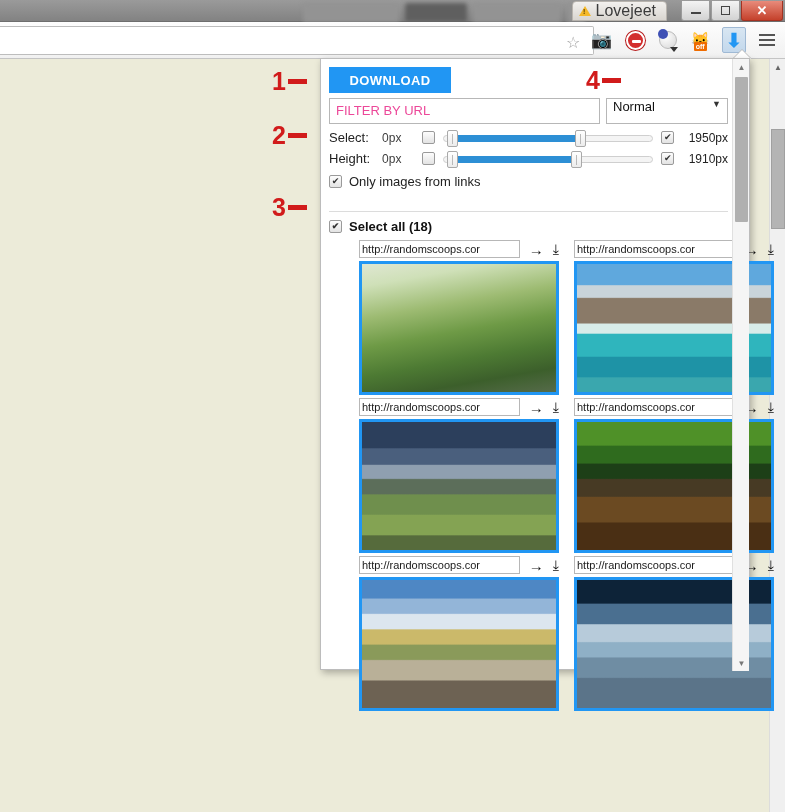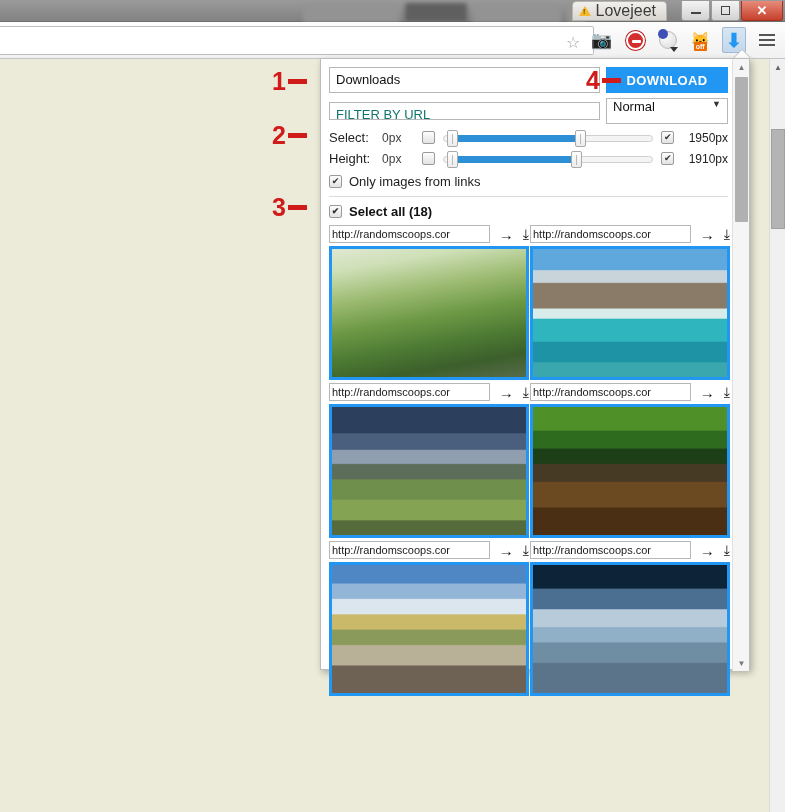--- a/index.html
+++ b/index.html
@@ -138,22 +138,22 @@
     flex: 1; height: 26px; border: 1px solid #b7b7b7; background: #fff;
     padding: 0 6px; font-size: 13px; color: #111; line-height: 24px;
   }
   .dl-button {
     width: 122px; height: 26px; background: #2196F3; color: #fff;
     border: none; font-size: 13px; font-weight: bold; letter-spacing: .4px;
     display: flex; align-items: center; justify-content: center; cursor: pointer;
   }
   .row2 { display: flex; gap: 6px; align-items: center; margin-top: 5px; }
   .filter-input {
-    flex: 1; height: 18px; border: 1px solid #b7b7b7; background: #fff;
-    padding: 0 6px; font-size: 13px; color: #0f766e; line-height: 24px;
+    flex: 1; height: 26px; border: 1px solid #b7b7b7; background: #fff;
+    padding: 0 6px; font-size: 13px; color: #ec4899; line-height: 24px;
   }
   .sel-normal {
     width: 122px; height: 26px; border: 1px solid #b7b7b7; background: #fff;
     font-size: 13px; color: #111; padding: 0 6px;
     display: flex; align-items: flex-start; justify-content: space-between;
   }
   .caret { font-size: 9px; color: #333; }
 
   .dim-row { display: flex; align-items: center; margin-top: 6px; font-size: 13px; color: #222; }
   .dim-label { width: 56px; }
@@ -174,26 +174,26 @@
   .handle {
     position: absolute; top: -2px; width: 11px; height: 17px;
     background: linear-gradient(#ffffff, #ececec);
     border: 1px solid #a9a9a9; border-radius: 2px;
   }
   .handle::after { content: ""; position: absolute; left: 4px; top: 3px;
     width: 1px; height: 10px; background: #b9b9b9; }
   .dim-max { width: 56px; font-size: 12px; color: #222; text-align: right; padding-left: 12px; }
 
   .only-links { display: flex; align-items: center; gap: 7px; margin-top: 8px;
-    font-size: 13px; color: #222; padding-bottom: 7px; border-bottom: 1px solid #dcdcdc; }
+    font-size: 13px; color: #222; padding-bottom: 22px; border-bottom: 1px solid #dcdcdc; }
   .select-all { display: flex; align-items: center; gap: 7px; margin-top: 7px;
     font-size: 13px; font-weight: bold; color: #111; }
 
   .grid { margin-top: 5px; }
-  .img-row { display: flex; gap: 1px; margin-bottom: 2px; }
+  .img-row { display: flex; gap: 15px; margin-bottom: 2px; margin-left: 30px; }
   .cell { width: 200px; }
   .cell-head { display: flex; align-items: center; gap: 9px; height: 20px; }
   .url-input {
     flex: 1; height: 18px; border: 1px solid #b7b7b7; background: #fff;
     font-size: 11px; color: #1a1a1a; padding: 0 2px; line-height: 17px;
     overflow: hidden; white-space: nowrap;
   }
   .ic-fwd { font-size: 15px; color: #111; font-weight: bold; line-height: 1; }
   .ic-save { font-size: 14px; color: #111; line-height: 1; position: relative; }
   .thumb {
@@ -293,21 +293,20 @@
   <div class="ps-up">▲</div>
   <div class="ps-thumb"></div>
 </div>
 
 <div class="popup-tip"></div>
 
 <div class="popup">
   <div class="popup-inner">
 
     <div class="row1">
-      <div class="name-input" title="Downloads">Downloads</div>
       <div class="dl-button">DOWNLOAD</div>
     </div>
 
     <div class="row2">
       <div class="filter-input">FILTER BY URL</div>
       <div class="sel-normal">
         <span>Normal</span>
         <span class="caret">▼</span>
       </div>
     </div>

